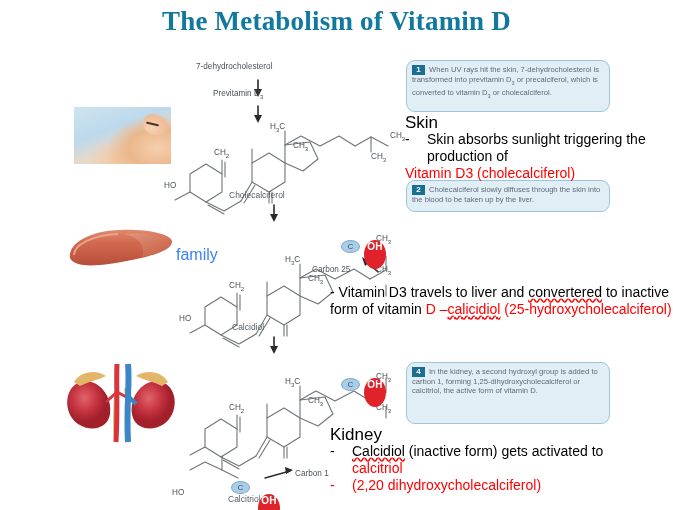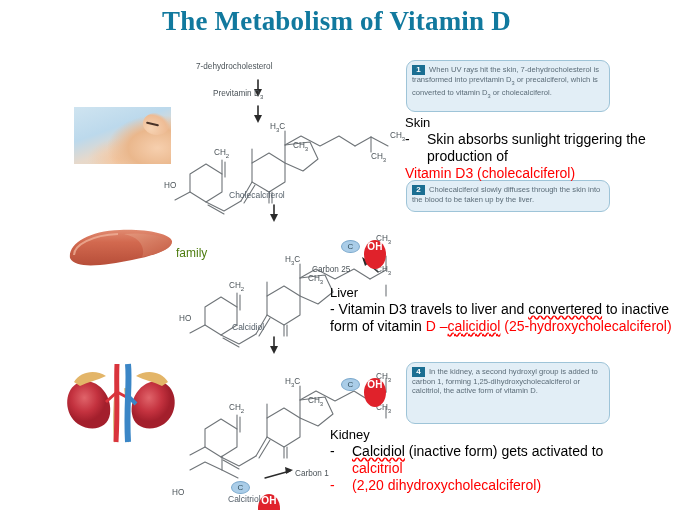--- a/index.html
+++ b/index.html
@@ -68,21 +68,21 @@
   #callout3 { left: 406px; top: 224px; width: 204px; height: 53px; }
   #callout4 { left: 406px; top: 362px; width: 204px; height: 62px; }
 
   
   .ann {
     position: absolute;
     color: #000000;
     font-size: 14px;
     line-height: 17px;
   }
-  .ann .hd { font-size: 13px; }
+  .ann .hd { font-size: 17px; }
   .red { color: #ff0000; }
   .sq {
     text-decoration: underline;
     text-decoration-color: #ff0000;
     text-decoration-style: wavy;
     text-decoration-skip-ink: none;
     margin-top: 27px;
   }
   .bul {
     display: inline-block;
@@ -132,22 +132,22 @@
   .chem-label sub { font-size: 6px; }
   .chem-name {
     position: absolute;
     font-size: 8.5px;
     color: #55606a;
     white-space: nowrap;
     text-align: right;
   }
   .family-label {
     position: absolute;
-    font-size: 12px;
-    color: #4d7c0f;
+    font-size: 16px;
+    color: #3b82f6;
     white-space: nowrap;
   }
   .ohpill {
     position: absolute;
     width: 22px; height: 29px;
     background: #e0222b;
     border-radius: 50%;
     color: #ffffff;
     font-weight: bold;
     font-size: 10px;
@@ -371,21 +371,20 @@
   </div>
 
   <div class="ann" id="ann-skin">
     <div class="hd">Skin</div>
     <div><span class="bul">-</span><span>Skin absorbs sunlight triggering the</span></div>
     <div class="indent">production of</div>
     <div class="red">Vitamin D3 (cholecalciferol)</div>
   </div>
 
   <div class="ann" id="ann-liver">
-    <div class="hd">Liver</div>
     <div><span>- Vitamin D3 travels to liver and </span><span class="sq">convertered</span><span> to inactive</span></div>
     <div><span>form of vitamin </span><span class="red">D –</span><span class="red sq">calicidiol</span><span class="red"> (25-hydroxycholecalciferol)</span></div>
   </div>
 
   <div class="ann" id="ann-kidney">
     <div class="hd">Kidney</div>
     <div><span class="bul">-</span><span class="sq">Calcidiol</span><span> (inactive form) gets activated to</span></div>
     <div class="indent red">calcitriol</div>
     <div><span class="bul red">-</span><span class="red">(2,20 dihydroxycholecalciferol)</span></div>
   </div>

